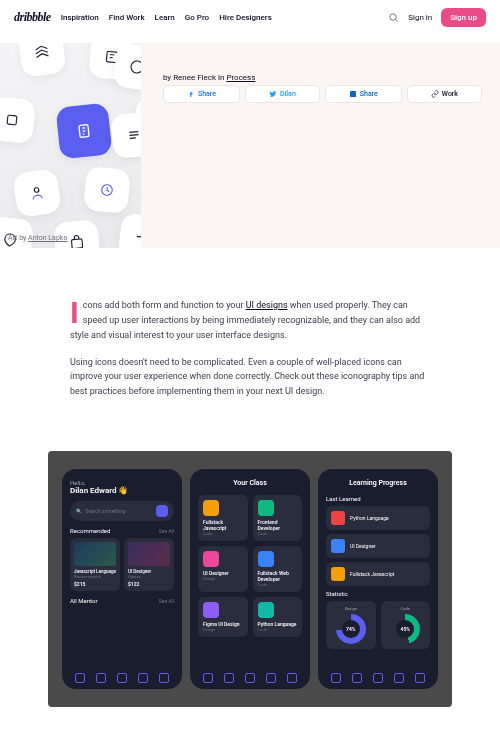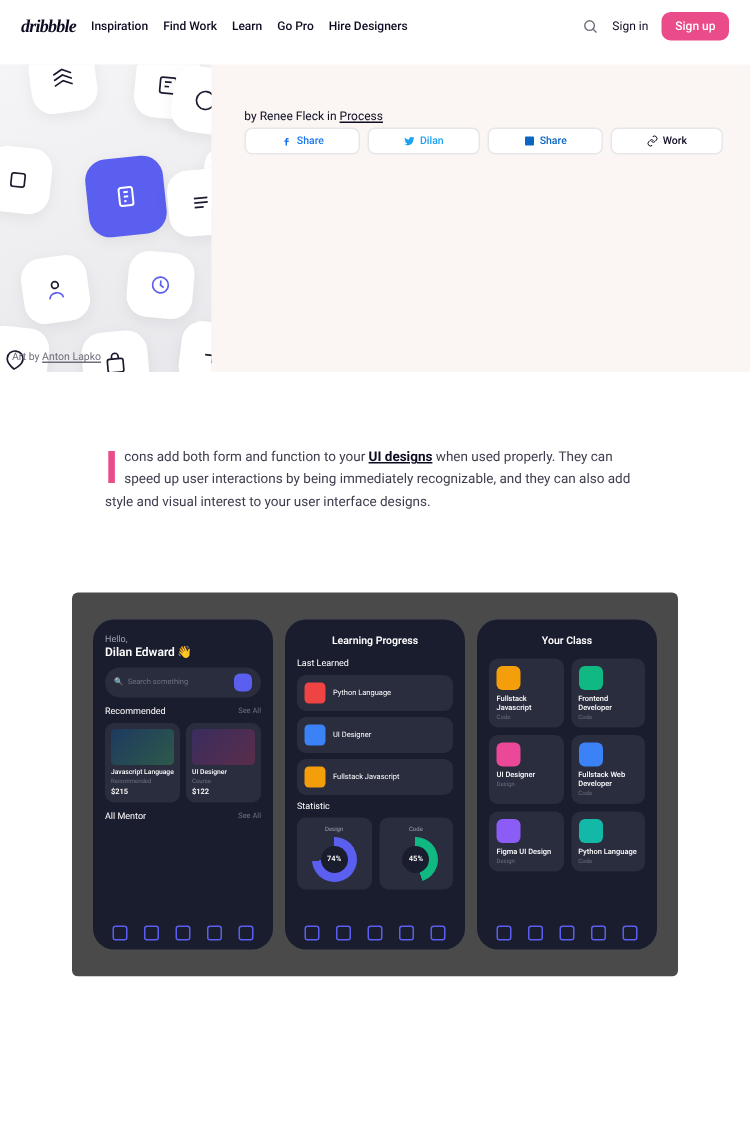--- a/index.html
+++ b/index.html
@@ -38,21 +38,21 @@
 .byline{font-size:8px;margin-bottom:3px}
 .byline a{color:#0d0c22;text-decoration:underline}
 .date{font-size:7px;color:#6e6d7a;margin-bottom:14px;letter-spacing:0.3px}
 .share-row{display:flex;gap:5px}
 .share-btn{border:1px solid #e7e7e9;background:#fff;border-radius:5px;padding:4px 23px;font-size:7px;display:flex;align-items:center;gap:3px;cursor:pointer;font-weight:500}
 .share-btn.fb{color:#1877f2}.share-btn.tw{color:#1da1f2}.share-btn.li{color:#0a66c2}
 .share-btn svg{width:8px;height:8px}
 .article{padding:50px 70px 20px}
 .dropcap{float:left;font-size:30px;line-height:0.85;font-weight:700;color:#ea4c89;margin-right:4px;margin-top:2px}
 .para{font-size:9px;line-height:1.65;color:#3d3d4e;margin-bottom:12px}
-.para a{color:#0d0c22;text-decoration:underline;font-weight:700}
+.para a{color:#0d0c22;text-decoration:underline;font-weight:400}
 .phones{margin:20px 48px 0;background:#4a4a4a;border-radius:4px;padding:18px 14px;display:flex;gap:8px;justify-content:center}
 .phone{width:120px;height:220px;background:#1a1d2e;border-radius:14px;padding:10px 8px;color:#fff;font-size:6px;position:relative;overflow:hidden}
 .phone-greet{font-size:6px;color:#9ca3af}
 .phone-name{font-size:8px;font-weight:600;margin-bottom:6px}
 .phone-search{background:#2a2d3e;border-radius:10px;padding:4px 6px;font-size:5px;color:#6b7280;margin-bottom:6px;display:flex;align-items:center;gap:3px}
 .phone-search .sq{width:12px;height:12px;background:#5b5fef;border-radius:4px;margin-left:auto}
 .sec-head{display:flex;justify-content:space-between;font-size:6px;margin-bottom:4px;align-items:center}
 .sec-head .all{color:#6b7280;font-size:5px}
 .cards-row{display:flex;gap:4px;margin-bottom:6px}
 .card{background:#2a2d3e;border-radius:6px;padding:4px;flex:1}
@@ -212,20 +212,21 @@
             <path d="M10 13a5 5 0 007 0l3-3a5 5 0 00-7-7l-1 1M14 11a5 5 0 00-7 0l-3 3a5 5 0 007 7l1-1"></path>
           </svg>
           <span>Work</span>
         </div>
     </div>
   </div>
 </div>
 
 <div class="article">
   <p class="para"><span class="dropcap">I</span><span>cons add both form and function to your </span><a>UI designs</a><span> when used properly. They can speed up user interactions by being immediately recognizable, and they can also add style and visual interest to your user interface designs.</span></p>
+  <p class="para">Using icons doesn't need to be complicated. Even a couple of well-placed icons can improve your user experience when done correctly. Check out these iconography tips and best practices before implementing them in your next UI design.</p>
 </div>
 
 <div class="phones">
   <div class="phone">
     <div class="phone-greet">Hello,</div>
     <div class="phone-name">Dilan Edward 👋</div>
     <div class="phone-search">
         <span>🔍</span>
         <span>Search something</span>
         <span class="sq"></span>
@@ -254,20 +255,62 @@
       </div>
     <div class="bottom-nav">
         <div class="bn"></div>
         <div class="bn"></div>
         <div class="bn"></div>
         <div class="bn"></div>
         <div class="bn"></div>
       </div>
   </div>
   <div class="phone">
+    <div class="phone-title">Your Class</div>
+    <div class="grid2">
+      <div class="gcard">
+          <div class="gicon gi1"></div>
+          <div class="gcard-t">Fullstack Javascript</div>
+          <div class="gcard-s">Code</div>
+        </div>
+      <div class="gcard">
+          <div class="gicon gi2"></div>
+          <div class="gcard-t">Frontend Developer</div>
+          <div class="gcard-s">Code</div>
+        </div>
+      <div class="gcard">
+          <div class="gicon gi3"></div>
+          <div class="gcard-t">UI Designer</div>
+          <div class="gcard-s">Design</div>
+        </div>
+      <div class="gcard">
+          <div class="gicon gi4"></div>
+          <div class="gcard-t">Fullstack Web Developer</div>
+          <div class="gcard-s">Code</div>
+        </div>
+      <div class="gcard">
+          <div class="gicon gi5"></div>
+          <div class="gcard-t">Figma UI Design</div>
+          <div class="gcard-s">Design</div>
+        </div>
+      <div class="gcard">
+          <div class="gicon gi6"></div>
+          <div class="gcard-t">Python Language</div>
+          <div class="gcard-s">Code</div>
+        </div>
+    </div>
+    <div class="bottom-nav">
+        <div class="bn"></div>
+        <div class="bn"></div>
+        <div class="bn"></div>
+        <div class="bn"></div>
+        <div class="bn"></div>
+      </div>
+  </div>
+  <div class="phone">
     <div class="phone-title">Learning Progress</div>
     <div class="sec-head">
         <span>Last Learned</span>
       </div>
     <div class="litem">
         <div class="licon li1"></div>
         <div class="ltext">Python Language</div>
       </div>
     <div class="litem">
         <div class="licon li2"></div>
@@ -295,55 +338,13 @@
         </div>
     </div>
     <div class="bottom-nav">
         <div class="bn"></div>
         <div class="bn"></div>
         <div class="bn"></div>
         <div class="bn"></div>
         <div class="bn"></div>
       </div>
   </div>
-  <div class="phone">
-    <div class="phone-title">Your Class</div>
-    <div class="grid2">
-      <div class="gcard">
-          <div class="gicon gi1"></div>
-          <div class="gcard-t">Fullstack Javascript</div>
-          <div class="gcard-s">Code</div>
-        </div>
-      <div class="gcard">
-          <div class="gicon gi2"></div>
-          <div class="gcard-t">Frontend Developer</div>
-          <div class="gcard-s">Code</div>
-        </div>
-      <div class="gcard">
-          <div class="gicon gi3"></div>
-          <div class="gcard-t">UI Designer</div>
-          <div class="gcard-s">Design</div>
-        </div>
-      <div class="gcard">
-          <div class="gicon gi4"></div>
-          <div class="gcard-t">Fullstack Web Developer</div>
-          <div class="gcard-s">Code</div>
-        </div>
-      <div class="gcard">
-          <div class="gicon gi5"></div>
-          <div class="gcard-t">Figma UI Design</div>
-          <div class="gcard-s">Design</div>
-        </div>
-      <div class="gcard">
-          <div class="gicon gi6"></div>
-          <div class="gcard-t">Python Language</div>
-          <div class="gcard-s">Code</div>
-        </div>
-    </div>
-    <div class="bottom-nav">
-        <div class="bn"></div>
-        <div class="bn"></div>
-        <div class="bn"></div>
-        <div class="bn"></div>
-        <div class="bn"></div>
-      </div>
-  </div>
 </div>
 
 </body></html>

